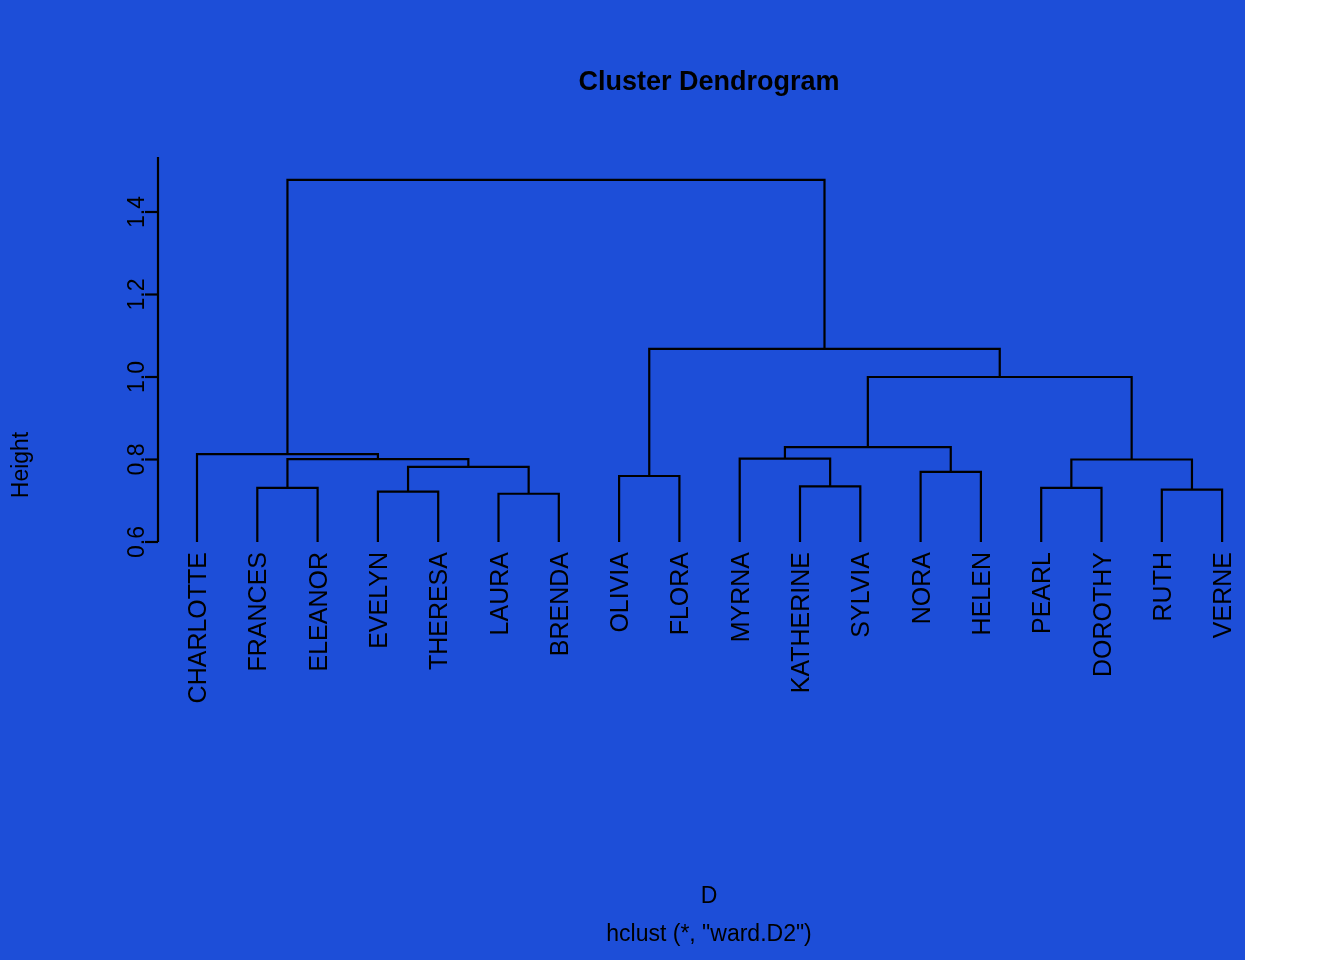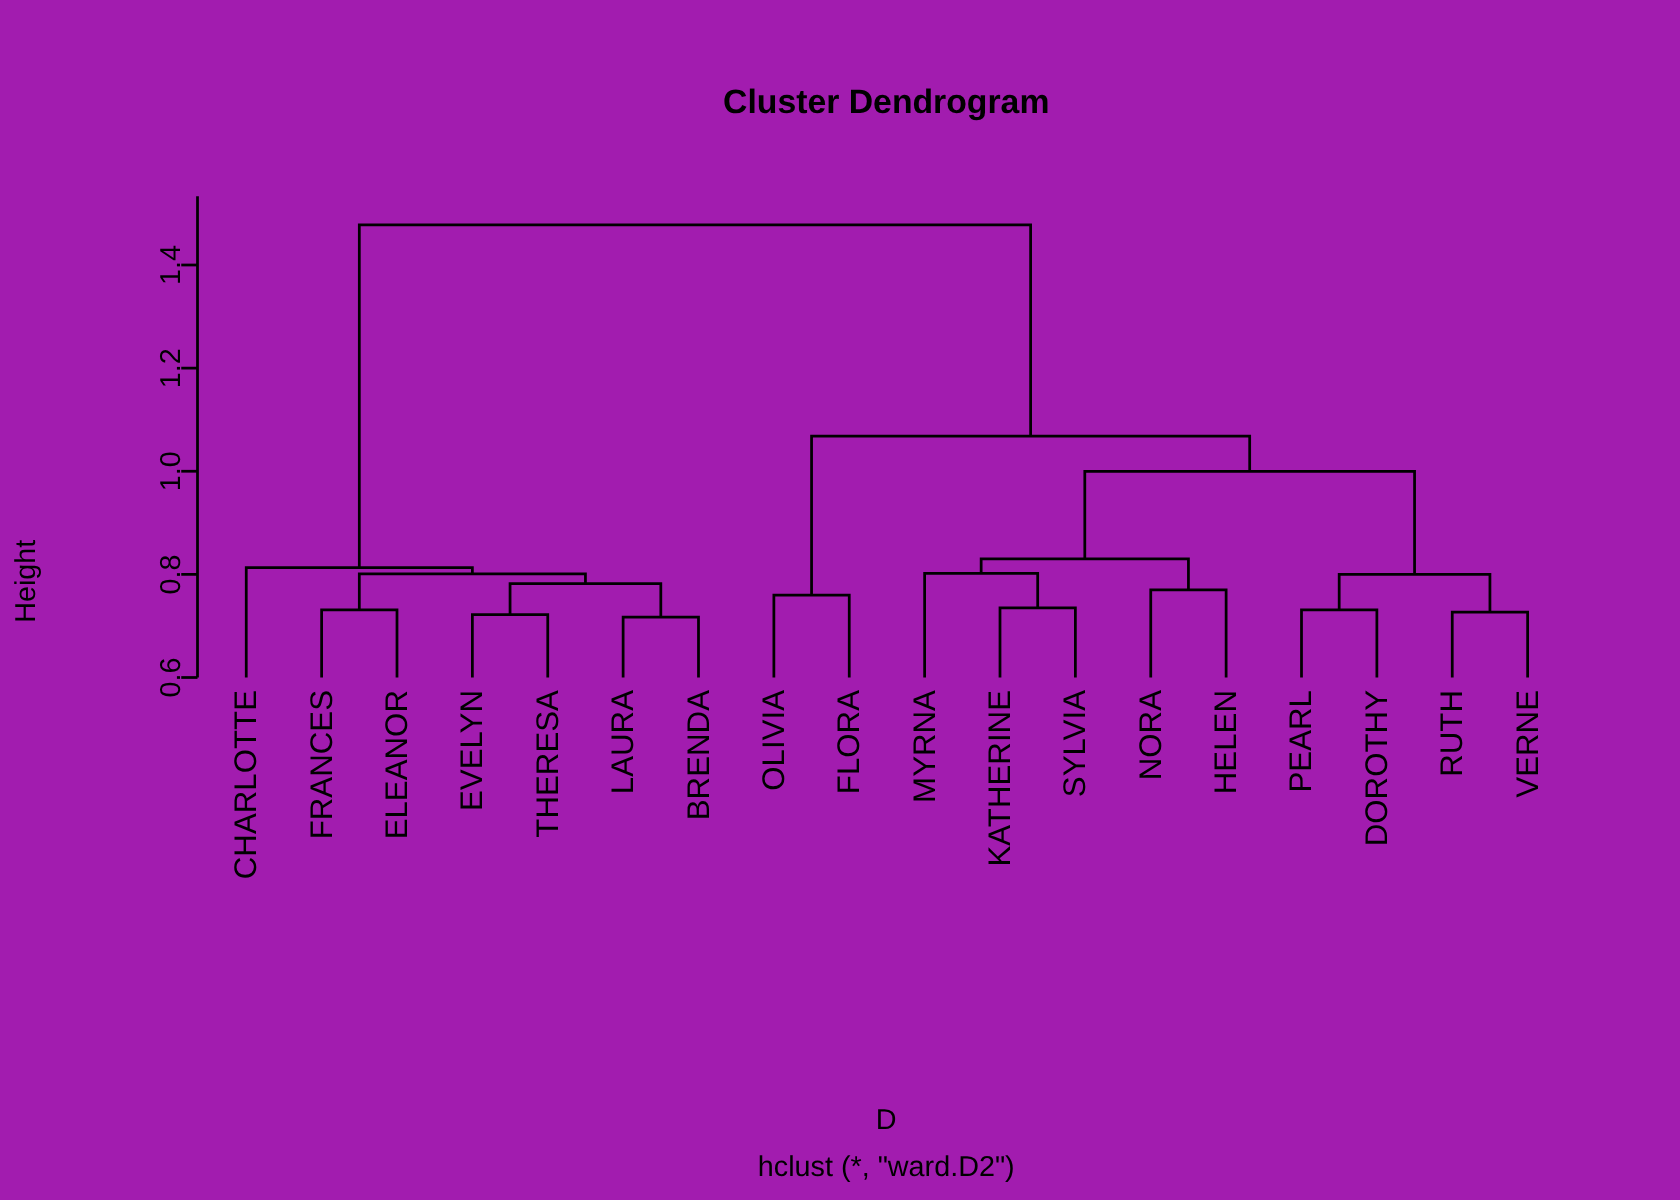--- a/index.html
+++ b/index.html
@@ -2,23 +2,23 @@
 <html><head>
 <meta charset="utf-8">
 <style>
   html, body {
     margin: 0;
     padding: 0;
     background: #ffffff;
   }
   #root-canvas {
     position: relative;
-    width: 1344px;
+    width: 1245px;
     height: 960px;
-    background: #a21caf;
+    background: #1d4ed8;
     font-family: "Liberation Sans", sans-serif;
     overflow: hidden;
   }
   #plot-svg {
     position: absolute;
     left: 0;
     top: 0;
     width: 1344px;
     height: 960px;
   }

